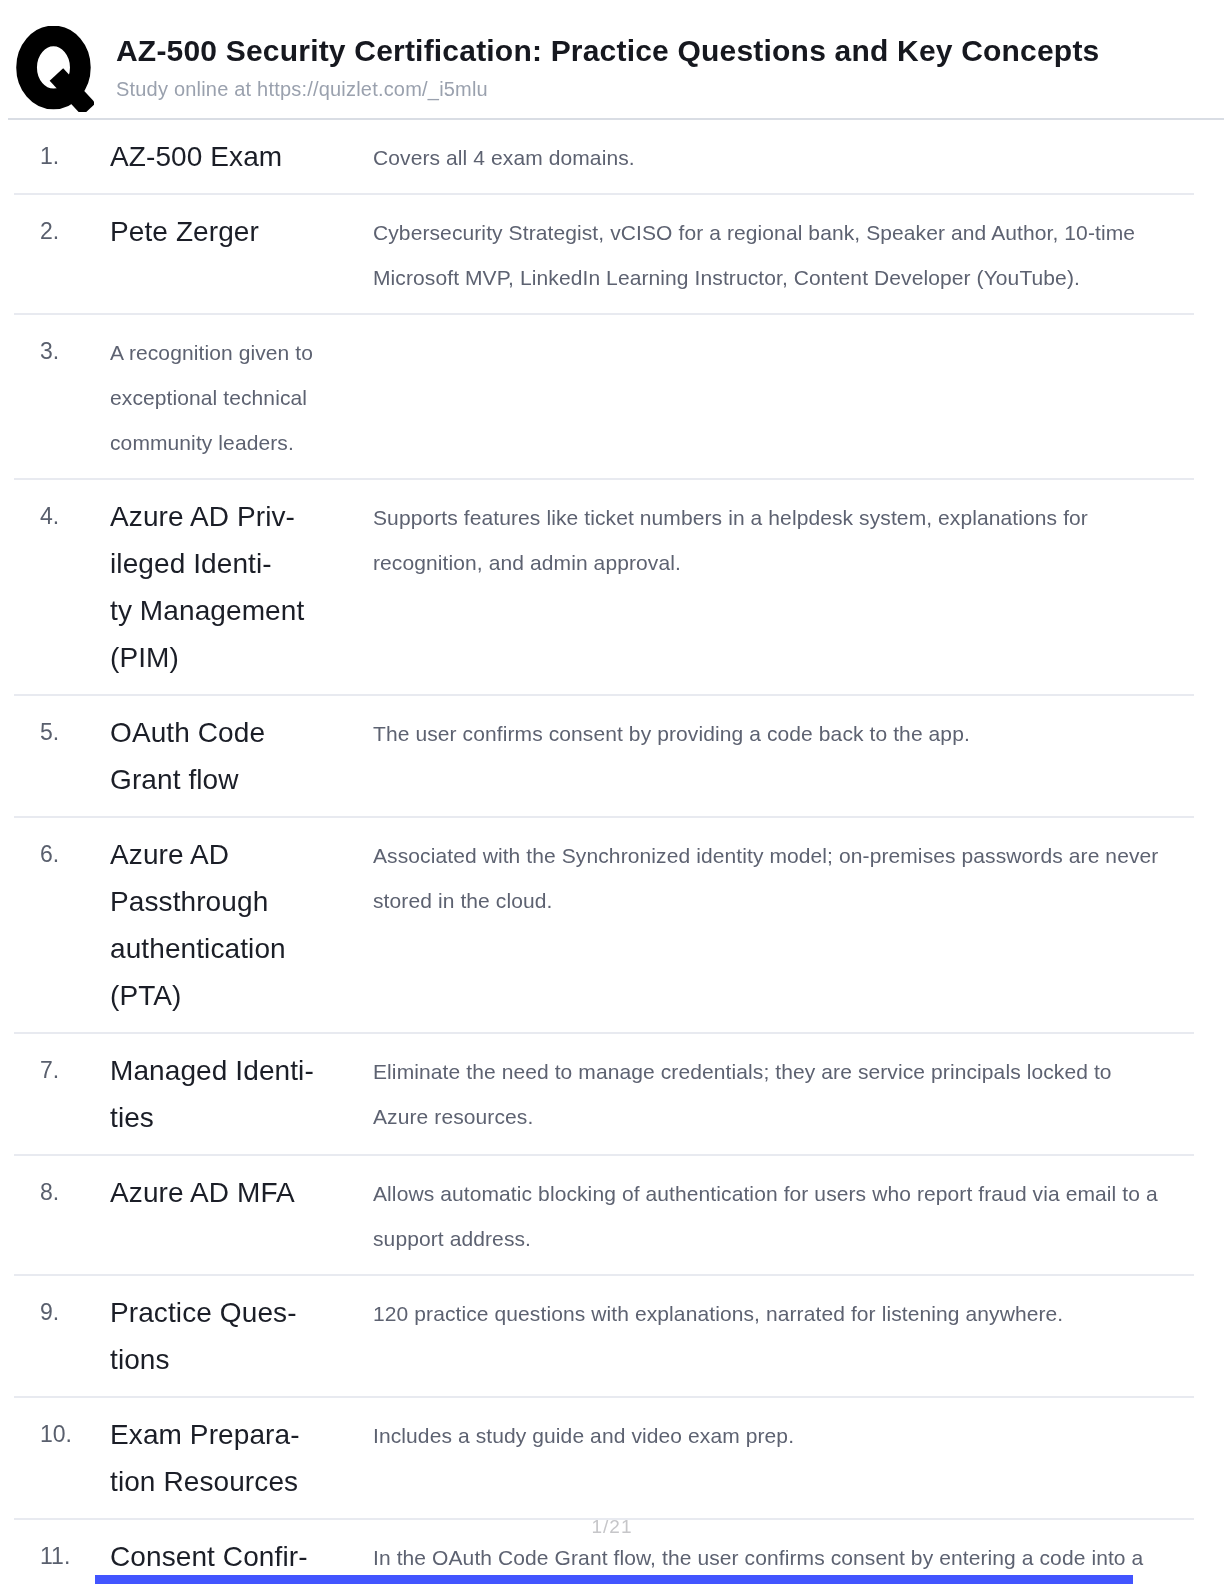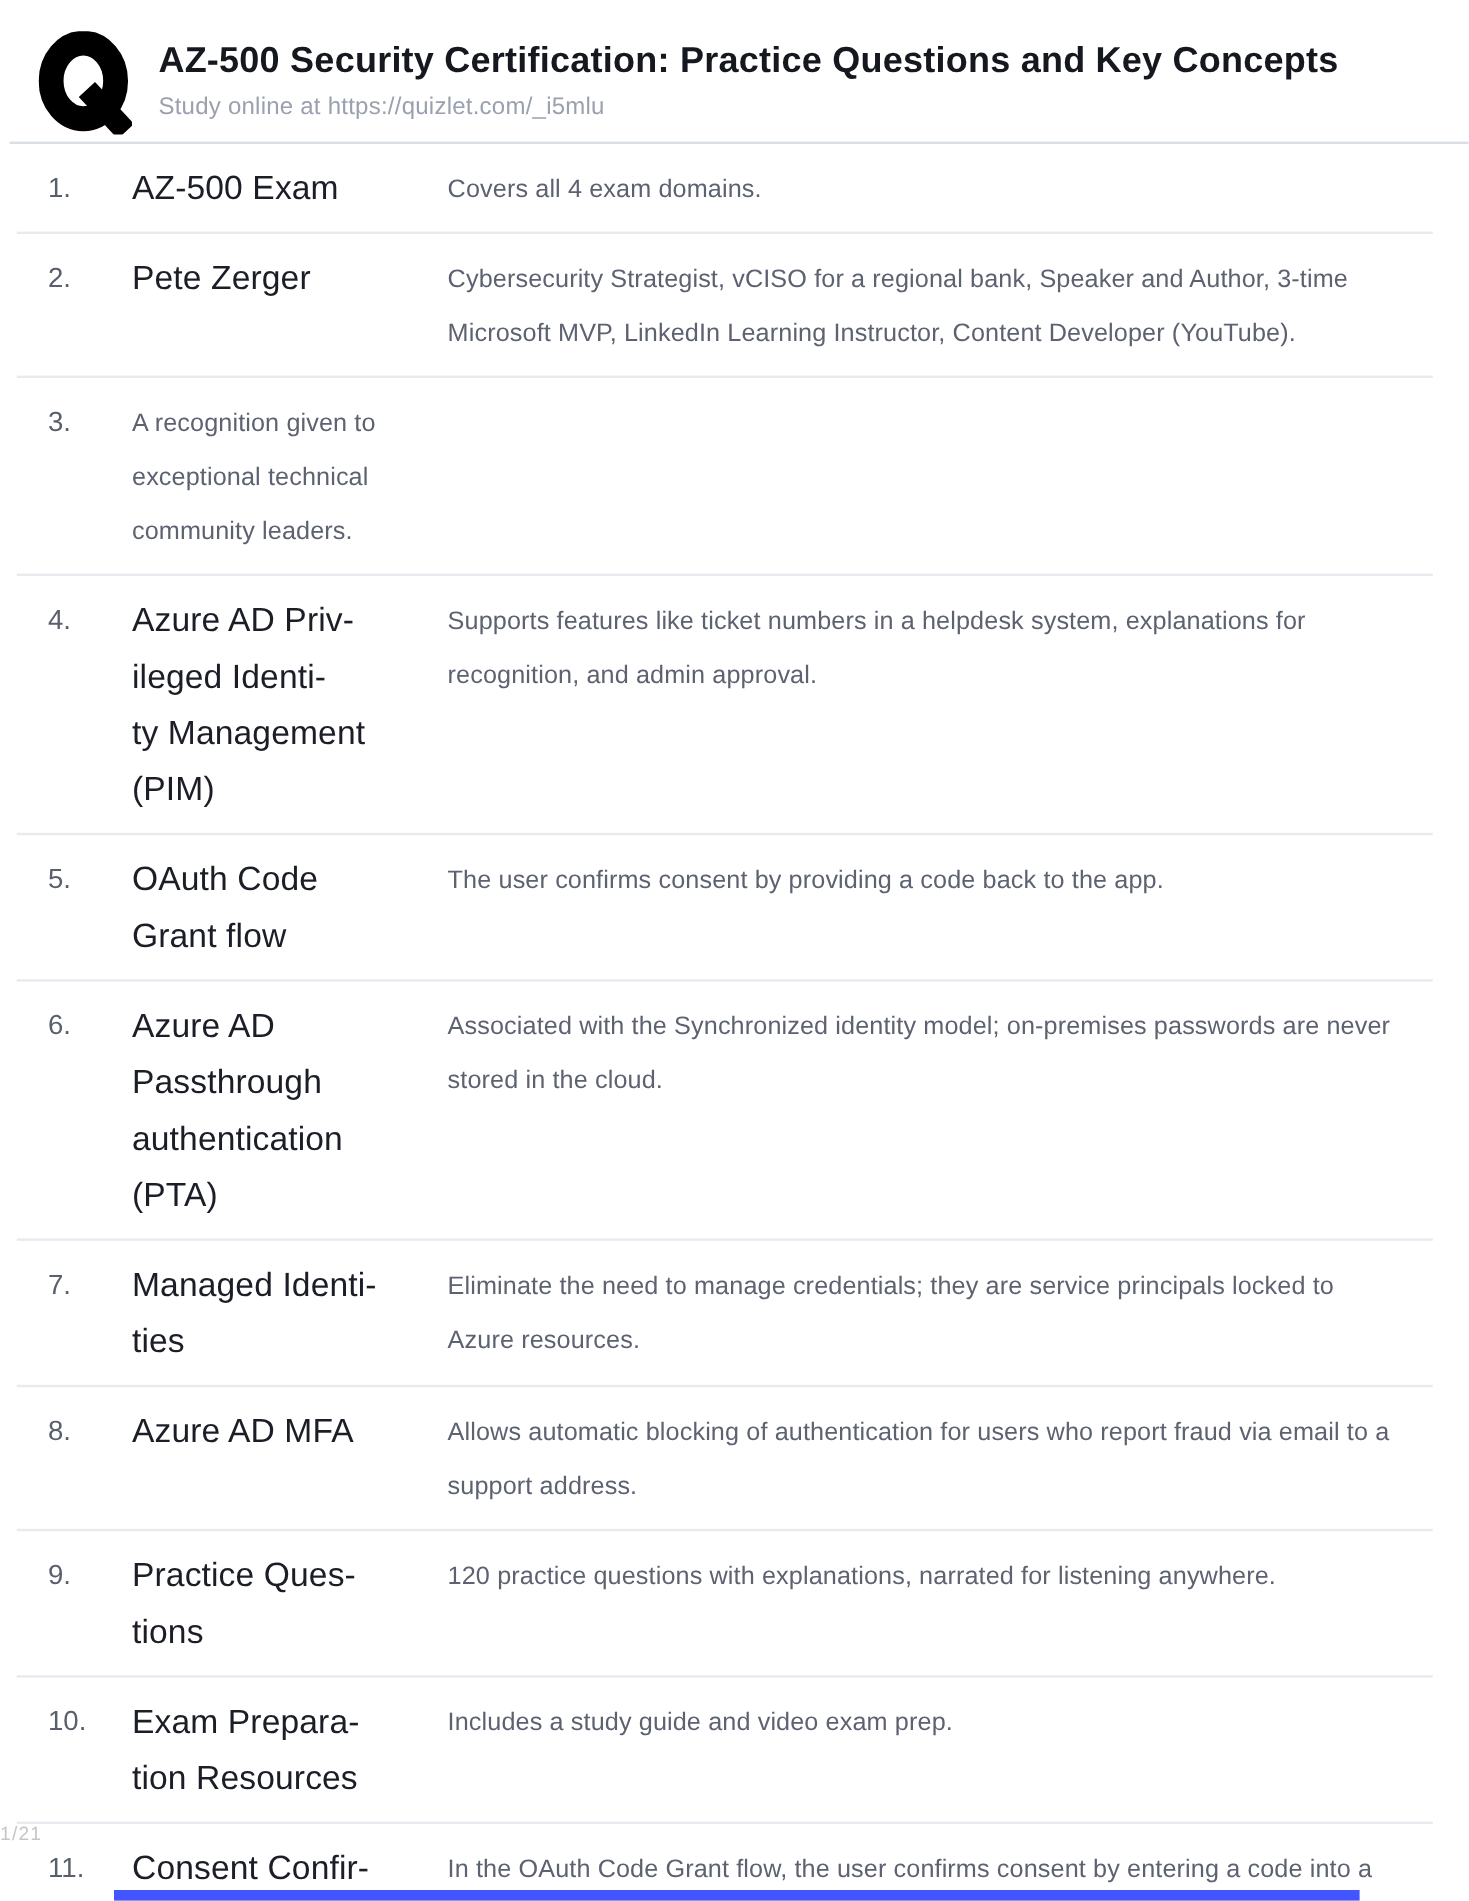--- a/index.html
+++ b/index.html
@@ -9,21 +9,21 @@
     font-family: "Liberation Sans", sans-serif;
     position: relative;
     overflow: hidden;
   }
   .page { width: 1224px; height: 1584px; position: relative; background: #fff; }
 
   
   .header {
     display: flex;
     align-items: flex-start;
-    padding: 26px 30px 0 32px;
+    padding: 26px 30px 0 16px;
   }
   .logo-wrap { width: 78px; height: 86px; flex: 0 0 auto; }
   .header-text { margin-left: 22px; padding-top: 6px; }
   .page-title {
     font-size: 30px;
     font-weight: bold;
     color: #16181f;
     letter-spacing: 0.2px;
     line-height: 1.25;
   }
@@ -71,21 +71,22 @@
     line-height: 45px;
     padding-top: 2px;
     letter-spacing: 0.1px;
   }
 
   
   .page-number {
     position: absolute;
     left: 0; right: 0;
     bottom: 46px;
-    font-size: 16px;
+    text-align: center;
+    font-size: 19px;
     color: #c6c6c9;
     letter-spacing: 1px;
   }
   .bottom-accent-bar {
     position: absolute;
     bottom: 0;
     left: 95px;
     width: 1038px;
     height: 9px;
   }
@@ -112,21 +113,21 @@
   <div class="term-list">
   <div class="row">
     <div class="num">1.</div>
     <div class="term">AZ-500 Exam</div>
     <div class="def">Covers all 4 exam domains.</div>
   </div>
 <div class="row-divider"></div>
   <div class="row">
     <div class="num">2.</div>
     <div class="term">Pete Zerger</div>
-    <div class="def">Cybersecurity Strategist, vCISO for a regional bank, Speaker and Author, 3-time
+    <div class="def">Cybersecurity Strategist, vCISO for a regional bank, Speaker and Author, 10-time
 Microsoft MVP, LinkedIn Learning Instructor, Content Developer (YouTube).</div>
   </div>
 <div class="row-divider"></div>
   <div class="row">
     <div class="num">3.</div>
     <div class="def">A recognition given to exceptional technical community leaders.</div>
   </div>
 <div class="row-divider"></div>
   <div class="row">
     <div class="num">4.</div>

